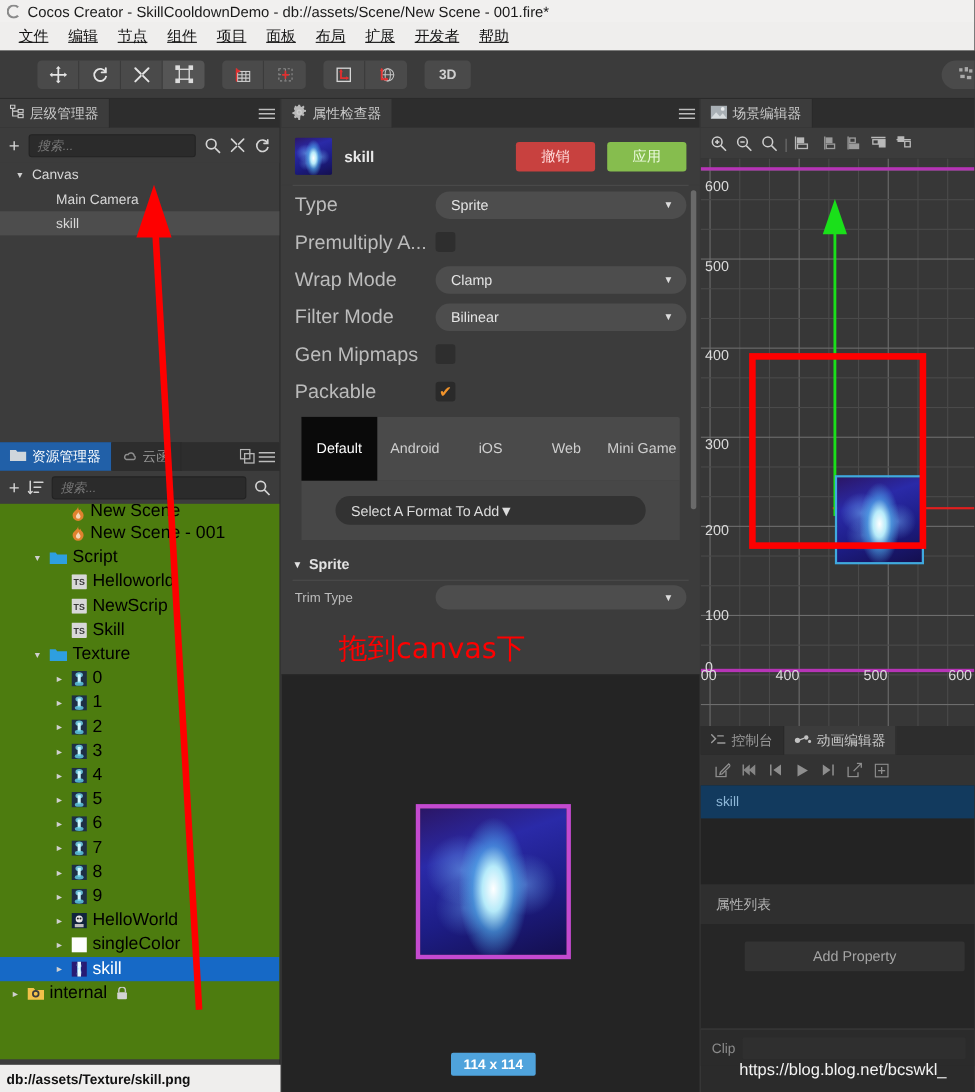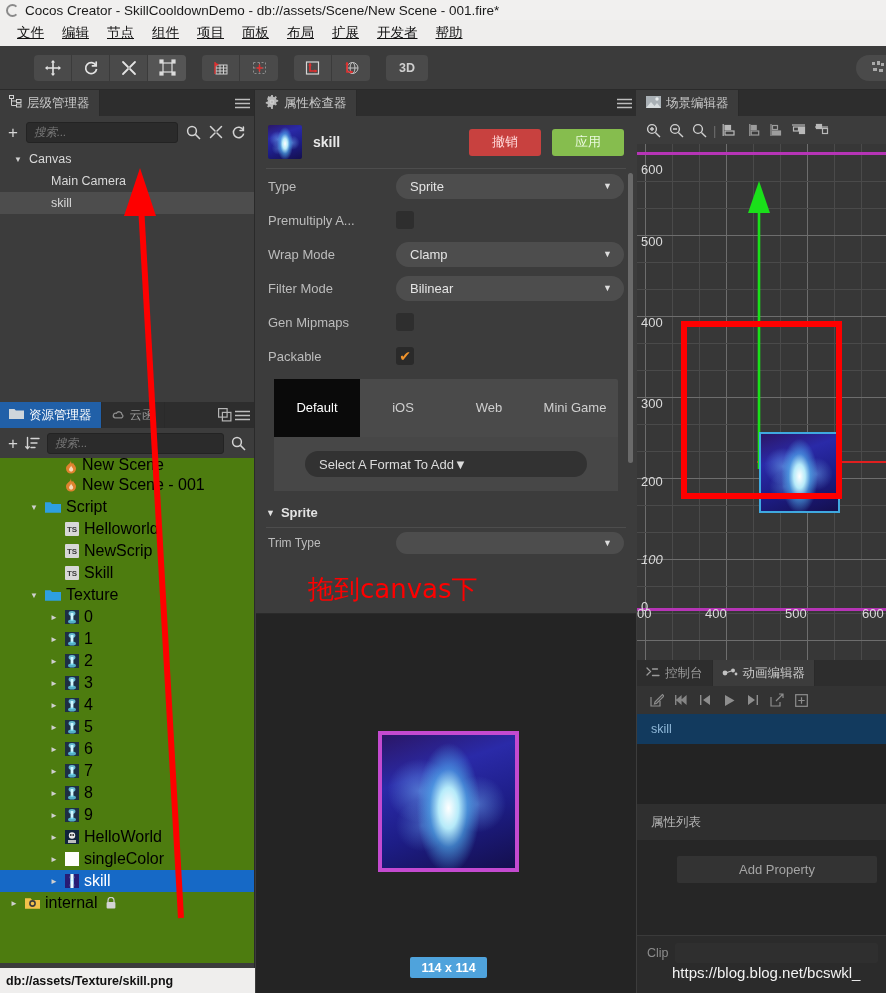--- a/index.html
+++ b/index.html
@@ -94,21 +94,21 @@
   .insp-name { font-size: 14px; font-weight: 700; color: #e8e8e8; }
   .btn-undo { margin-left: auto; width: 72px; height: 27px; background: #c8413f; color: #ffd9d9;
               border-radius: 3px; display: flex; align-items: center; justify-content: center;
               font-size: 13px; }
   .btn-apply { width: 72px; height: 27px; background: #86bd4e; color: #eafadd;
                border-radius: 3px; display: flex; align-items: center; justify-content: center;
                font-size: 13px; }
   .insp-body { position: relative; height: 471px; background: #3c3c3c; overflow: hidden; }
   .hr { height: 1px; background: #4d4d4d; margin: 0 10px; }
   .prow { height: 34px; display: flex; align-items: center; padding: 0 12px; }
-  .plabel { width: 128px; font-size: 13px; color: #bcbcbc; white-space: nowrap; overflow: hidden; }
+  .plabel { width: 128px; font-size: 18px; color: #bcbcbc; white-space: nowrap; overflow: hidden; }
   .pill {
     flex: 1; height: 25px; background: #4d4d4d; border-radius: 13px;
     display: flex; align-items: center; padding: 0 14px; font-size: 13px; color: #e4e4e4;
     position: relative;
   }
   .pill .arrow { position: absolute; right: 12px; font-size: 9px; color: #ddd; }
   .chk { width: 18px; height: 18px; background: #2e2e2e; border-radius: 3px; }
   .chk.on { background: #2a2a2a; display: flex; align-items: center; justify-content: center; }
   .chk.on::after { content: '✔'; color: #f0932b; font-size: 14px; line-height: 1; }
   .vscroll { position: absolute; right: 3px; top: 4px; width: 5px; height: 290px;
@@ -707,20 +707,23 @@
           <div class="prow">
             <div class="plabel">Packable</div>
             <div class="chk on"></div>
           </div>
         </div>
       <div class="vscroll"></div>
 
       <div class="plat-tabs" id="plat-tabs">
           <div class="ptab active">
             <span>Default</span>
+          </div>
+          <div class="ptab">
+            <span>Android</span>
           </div>
           <div class="ptab">
             <span>iOS</span>
           </div>
           <div class="ptab">
             <span>Web</span>
           </div>
           <div class="ptab">
             <span>Mini Game</span>
           </div>
@@ -850,21 +853,21 @@
         <div class="gridline" style="left: 0px; top: 442px; height: 1px; width: 249px;"></div>
         <div class="gridline" style="left: 0px; top: 469px; height: 1px; width: 249px;"></div>
         <div class="gridline major" style="left: 0px; top: 496px; height: 1px; width: 249px;"></div>
         <div class="magenta" style="left: 0px; top: 8px; width: 249px; height: 3px;"></div>
         <div class="magenta" style="left: 0px; top: 464px; width: 249px; height: 3px;"></div>
         <div class="axis-lbl" style="left: 4px; top: 18px;">600</div>
         <div class="axis-lbl" style="left: 4px; top: 90px;">500</div>
         <div class="axis-lbl" style="left: 4px; top: 171px;">400</div>
         <div class="axis-lbl" style="left: 4px; top: 252px;">300</div>
         <div class="axis-lbl" style="left: 4px; top: 330px;">200</div>
-        <div class="axis-lbl" style="left: 4px; top: 408px; font-style: italic;">100</div>
+        <div class="axis-lbl" style="left: 4px; top: 408px;">100</div>
         <div class="axis-lbl" style="left: 4px; top: 455px;">0</div>
         <div class="axis-lbl" style="left: 0px; top: 462px;">00</div>
         <div class="axis-lbl" style="left: 68px; top: 462px;">400</div>
         <div class="axis-lbl" style="left: 148px; top: 462px;">500</div>
         <div class="axis-lbl" style="left: 225px; top: 462px;">600</div>
         <div style="position: absolute; left: 120px; top: 317px; width: 129px; height: 2px; background: rgb(224, 31, 31);"></div>
         <div style="position: absolute; left: 104px; top: 35px; width: 36px; height: 290px;"><svg width="36" height="290" viewBox="0 0 36 290">
             <path d="M18 290V26" stroke="#1ae01a" stroke-width="2.6"></path>
             <path d="M18 2l11 32H7z" fill="#1ae01a"></path>
           </svg></div>

